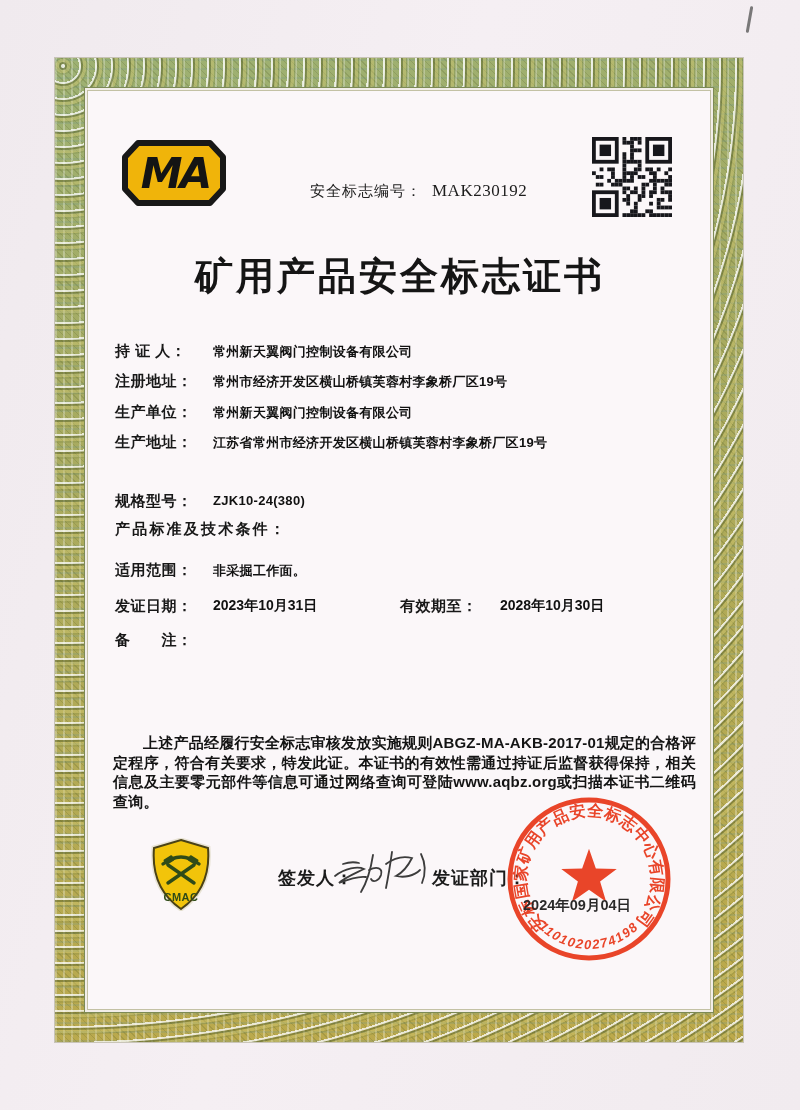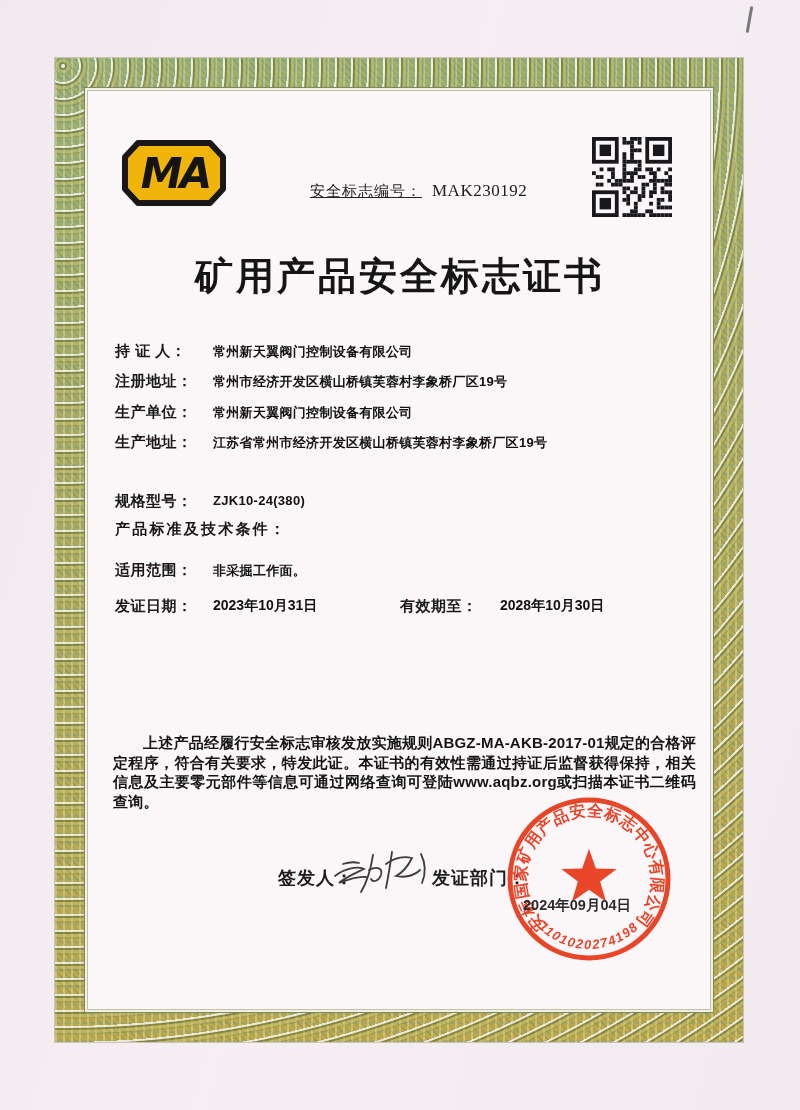--- a/index.html
+++ b/index.html
@@ -23,21 +23,21 @@
     position:absolute;inset:29px;background:#fbf7f9;
     border:1px solid #7d8a55;
     box-shadow:inset 0 0 0 2px #f2eee8, inset 0 0 0 3px rgba(150,150,95,.55);
   }
   .pen-mark{
     position:absolute;left:748px;top:6px;width:3px;height:27px;background:#5a5a5a;
     transform:rotate(10deg);border-radius:2px;opacity:.8;
   }
   .ma-badge{position:absolute;left:122px;top:140px;width:116px;height:66px;}
   .safety-line{position:absolute;left:310px;top:181px;white-space:nowrap;}
-  .safety-label{font-size:15px;color:#222;letter-spacing:1px;text-decoration:underline;}
+  .safety-label{font-size:15px;color:#222;letter-spacing:1px;}
   .safety-number{font-family:"Liberation Serif","DejaVu Serif",serif;font-size:17px;color:#1d1d1d;margin-left:10px;letter-spacing:.5px;}
   .qr{position:absolute;left:592px;top:137px;width:80px;height:80px;}
   .cert-title{
     position:absolute;left:0;right:0;top:251px;margin:0;text-align:center;
     font-family:"DejaVu Serif","Liberation Serif",serif;
     font-size:38px;font-weight:bold;letter-spacing:3px;color:#151515;
   }
   .row{position:absolute;left:115px;width:586px;display:flex;align-items:flex-start;}
   .flabel{flex:0 0 98px;font-size:15px;font-weight:bold;letter-spacing:.5px;color:#181818;white-space:nowrap;}
   .fvalue{font-size:13px;font-weight:bold;color:#111;letter-spacing:.3px;padding-top:1px;}
@@ -250,23 +250,41 @@
     <span class="fvalue">非采掘工作面。</span>
   </div>
 
   <div class="dates-row">
     <span class="flabel d1l">发证日期：</span>
     <span class="dval d1v">2023年10月31日</span>
     <span class="flabel d2l">有效期至：</span>
     <span class="dval d2v">2028年10月30日</span>
   </div>
 
+  <div class="row" style="top:631px">
+    <span class="flabel">备　　注：</span>
+    <span class="fvalue"></span>
+  </div>
 
   <p class="statement">上述产品经履行安全标志审核发放实施规则ABGZ-MA-AKB-2017-01规定的合格评定程序，符合有关要求，特发此证。本证书的有效性需通过持证后监督获得保持，相关信息及主要零元部件等信息可通过网络查询可登陆www.aqbz.org或扫描本证书二维码查询。</p>
 
+  <div class="cmac">
+    <svg viewBox="0 0 62 73" width="62" height="73">
+      <path d="M31,2 L58,10 C60,34 53,56 31,71 C9,56 2,34 4,10 Z" fill="none" stroke="#e8e3d5" stroke-width="5"></path>
+      <path d="M31,2 L58,10 C60,34 53,56 31,71 C9,56 2,34 4,10 Z" fill="var(--cmac-yellow,#f2c40a)" stroke="#4a4216" stroke-width="2"></path>
+      <g stroke="#2f4b18" stroke-width="3.4" stroke-linecap="round" fill="none">
+        <line x1="18" y1="27" x2="44" y2="45"></line>
+        <line x1="44" y1="27" x2="18" y2="45"></line>
+        <path d="M13,26 Q31,12 49,26"></path>
+      </g>
+      <rect x="14" y="19" width="10" height="6" rx="1" fill="#2f4b18" transform="rotate(-32 19 22)"></rect>
+      <rect x="38" y="19" width="10" height="6" rx="1" fill="#2f4b18" transform="rotate(32 43 22)"></rect>
+      <text x="31" y="63" text-anchor="middle" font-size="11" font-weight="bold" letter-spacing=".5" fill="#2f4b18" font-family="Liberation Sans, sans-serif">CMAC</text>
+    </svg>
+  </div>
 
   <span class="signer-label">签发人：</span>
   <div class="signature" title="王朴峰">
     <svg viewBox="0 0 100 55" width="100" height="55">
       <g fill="none" stroke="#3c3c3c" stroke-width="1.8" stroke-linecap="round">
         <path d="M5,33 C15,25 28,23 34,26 C26,30 14,35 9,40 C19,36 30,33 36,34"></path>
         <path d="M13,21 C19,19 25,19 29,20"></path>
         <path d="M43,12 C41,25 37,39 31,49"></path>
         <path d="M39,27 C47,23 53,25 51,32 C49,38 43,40 41,36"></path>
         <path d="M62,9 C60,23 58,35 56,45"></path>

